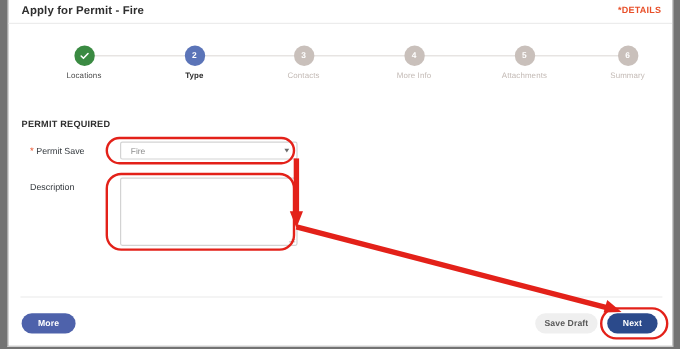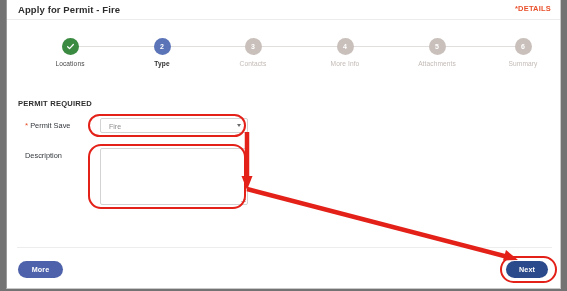--- a/index.html
+++ b/index.html
@@ -315,20 +315,21 @@
 
     <div class="textarea-box">
       <div class="resize-grip">
           <i></i>
           <i></i>
         </div>
     </div>
 
     <div class="footer-divider"></div>
     <button class="btn" id="btn-back">More</button>
+    <button class="btn" id="btn-save-draft">Save Draft</button>
     <button class="btn" id="btn-next">Next</button>
   </div>
 
   <div class="anno anno-oval" id="anno-oval-select"></div>
   <div class="anno anno-oval" id="anno-oval-textarea"></div>
   <div class="anno anno-oval" id="anno-oval-next"></div>
 
   <svg class="anno" id="anno-arrows" viewBox="0 0 567 291">
 
     <g>

